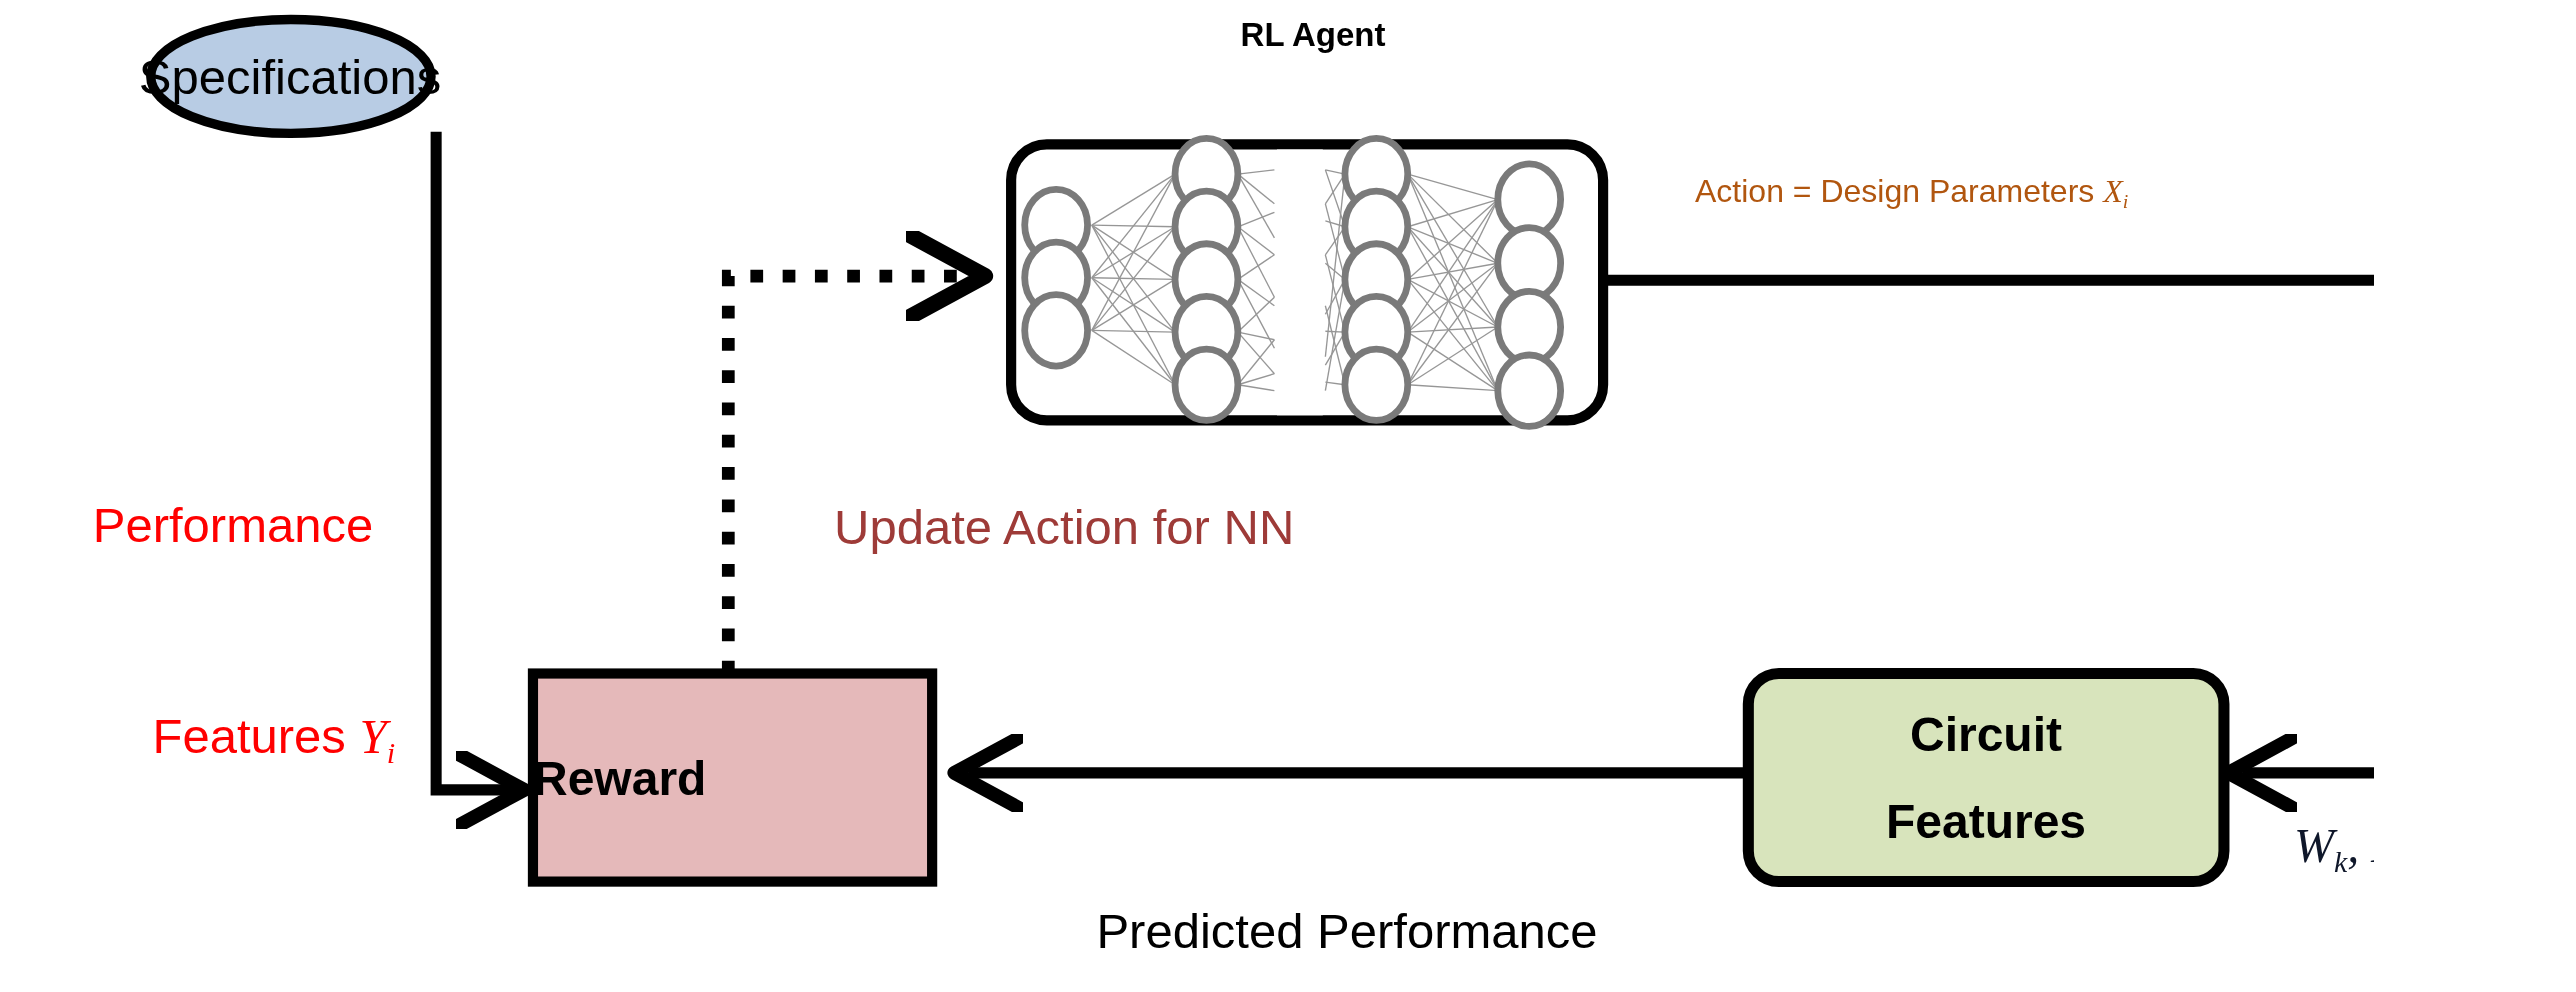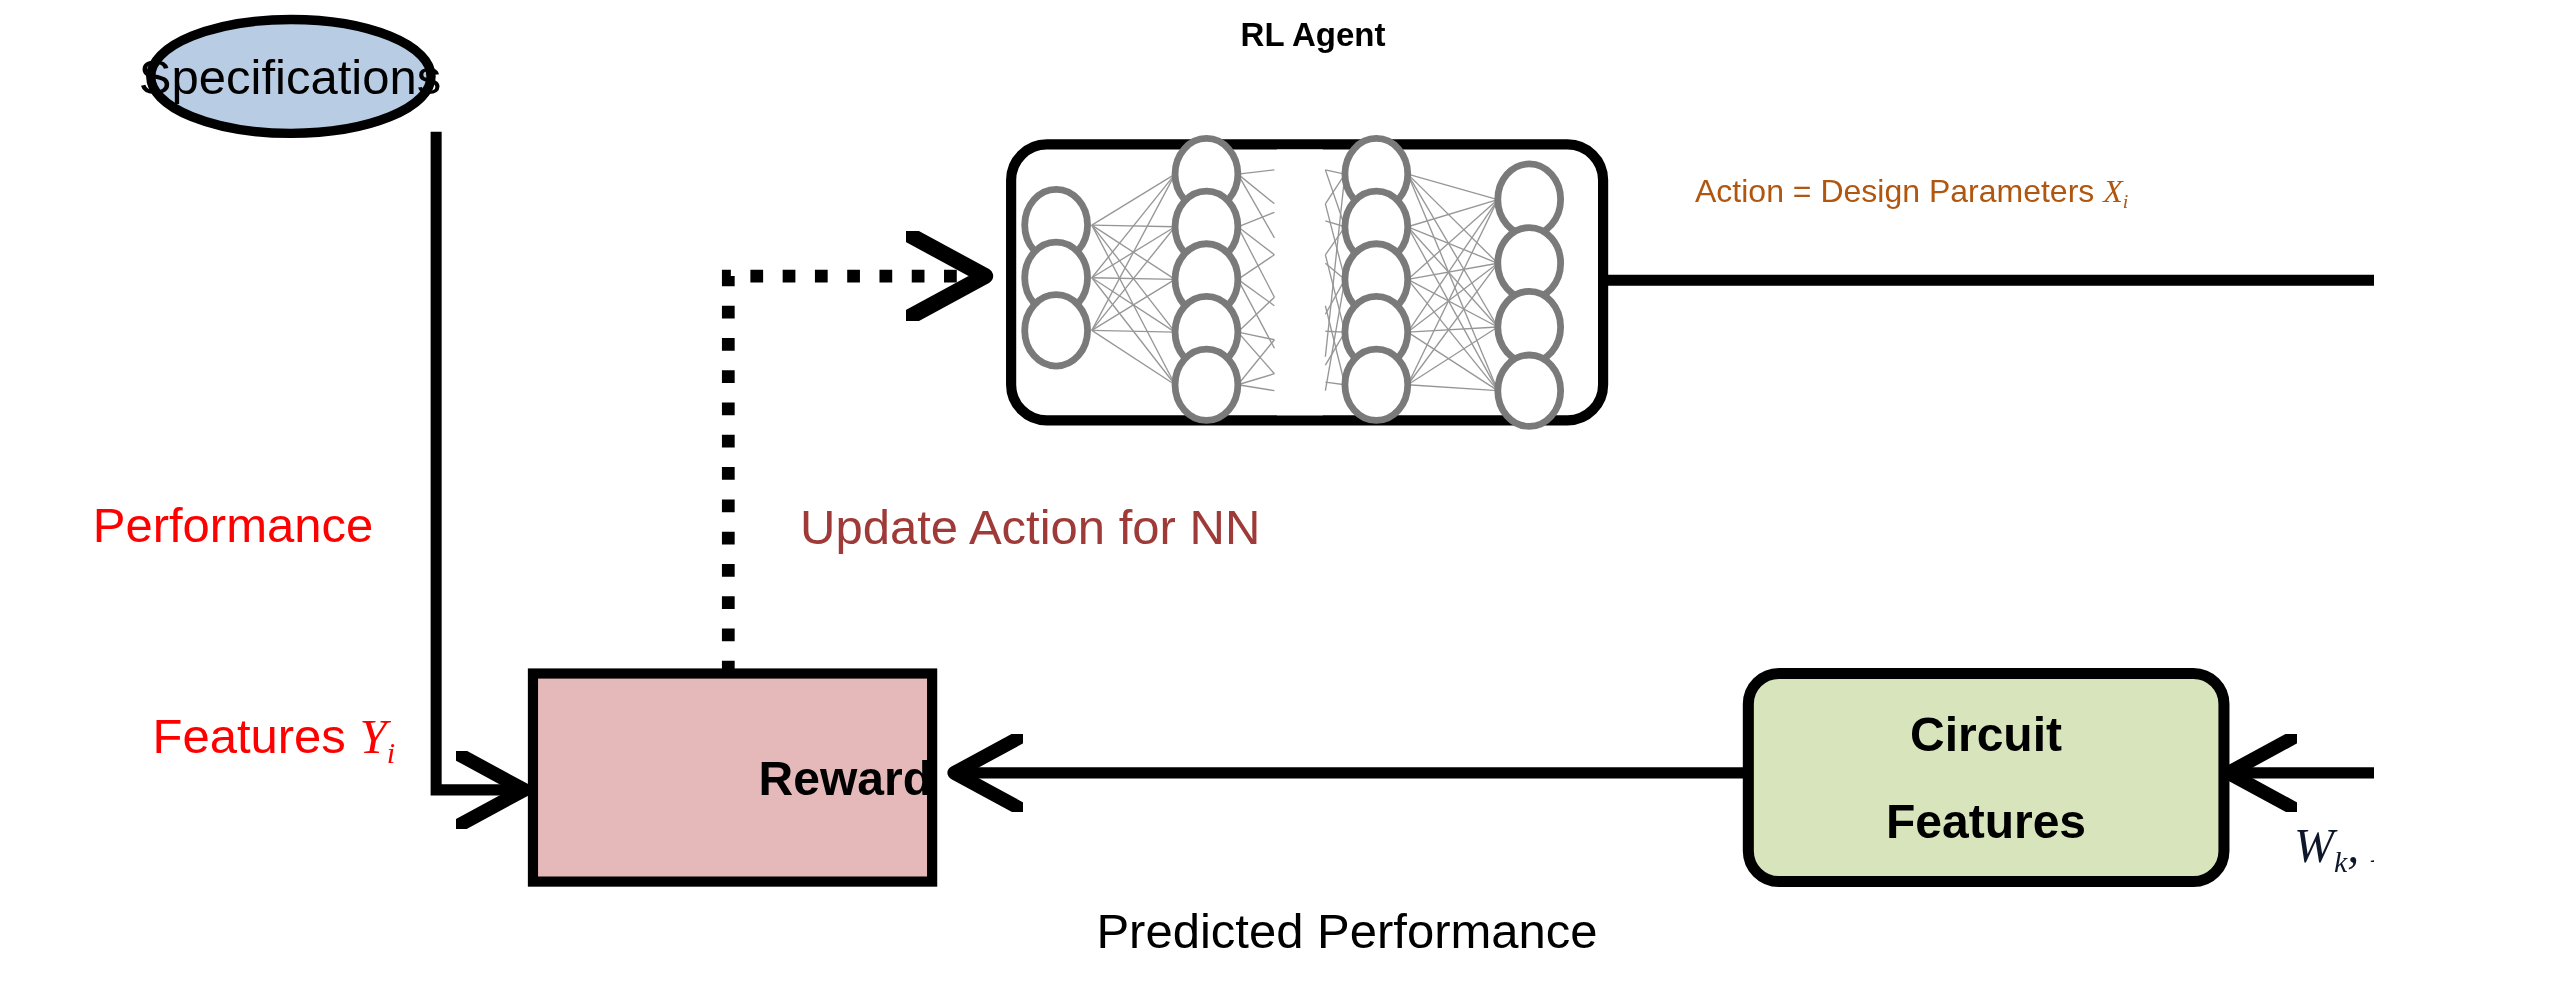--- a/index.html
+++ b/index.html
@@ -10,32 +10,32 @@
   .lbl{position:absolute;white-space:pre;line-height:1.08;}
 
   .ellipse-label{
     position:absolute;left:144px;top:17px;width:292px;height:119px;
     display:flex;align-items:center;justify-content:center;
     font-size:49px;color:#000;
   }
   .rl-title{left:1160px;top:17px;width:306px;font-size:33px;font-weight:bold;text-align:center;}
   .reward-label{
     position:absolute;left:533px;top:674px;width:399px;height:208px;
-    display:flex;flex-direction:column;align-items:flex-end;justify-content:center;
+    display:flex;flex-direction:column;align-items:flex-start;justify-content:center;
     font-size:48px;font-weight:bold;color:#000;
   }
   .sim-label{
     position:absolute;left:1748px;top:674px;width:476px;height:208px;
     display:flex;flex-direction:column;align-items:center;justify-content:center;
     font-size:48px;font-weight:bold;color:#000;gap:32px;
   }
 
   .perf-features{left:12px;top:393px;width:442px;text-align:center;font-size:49px;color:#FF0000;}
   .action-label{left:1695px;top:174px;font-size:32px;color:#B1560F;white-space:nowrap;}
-  .update-label{left:800px;top:501px;font-size:49px;color:#9E3B38;white-space:nowrap;}
+  .update-label{left:834px;top:501px;font-size:49px;color:#9E3B38;white-space:nowrap;}
   .pred-label{left:952px;top:799px;width:790px;text-align:center;font-size:49px;color:#000;}
   .wl-label{left:2294px;top:820px;font-size:48px;color:#0f172a;white-space:nowrap;}
 
   .mathit{font-family:"Liberation Serif",serif;font-style:italic;}
   .sub{font-size:0.62em;vertical-align:-0.32em;font-family:"Liberation Serif",serif;font-style:italic;}
 </style>
 </head>
 <body>
 
 <div id="stage">

